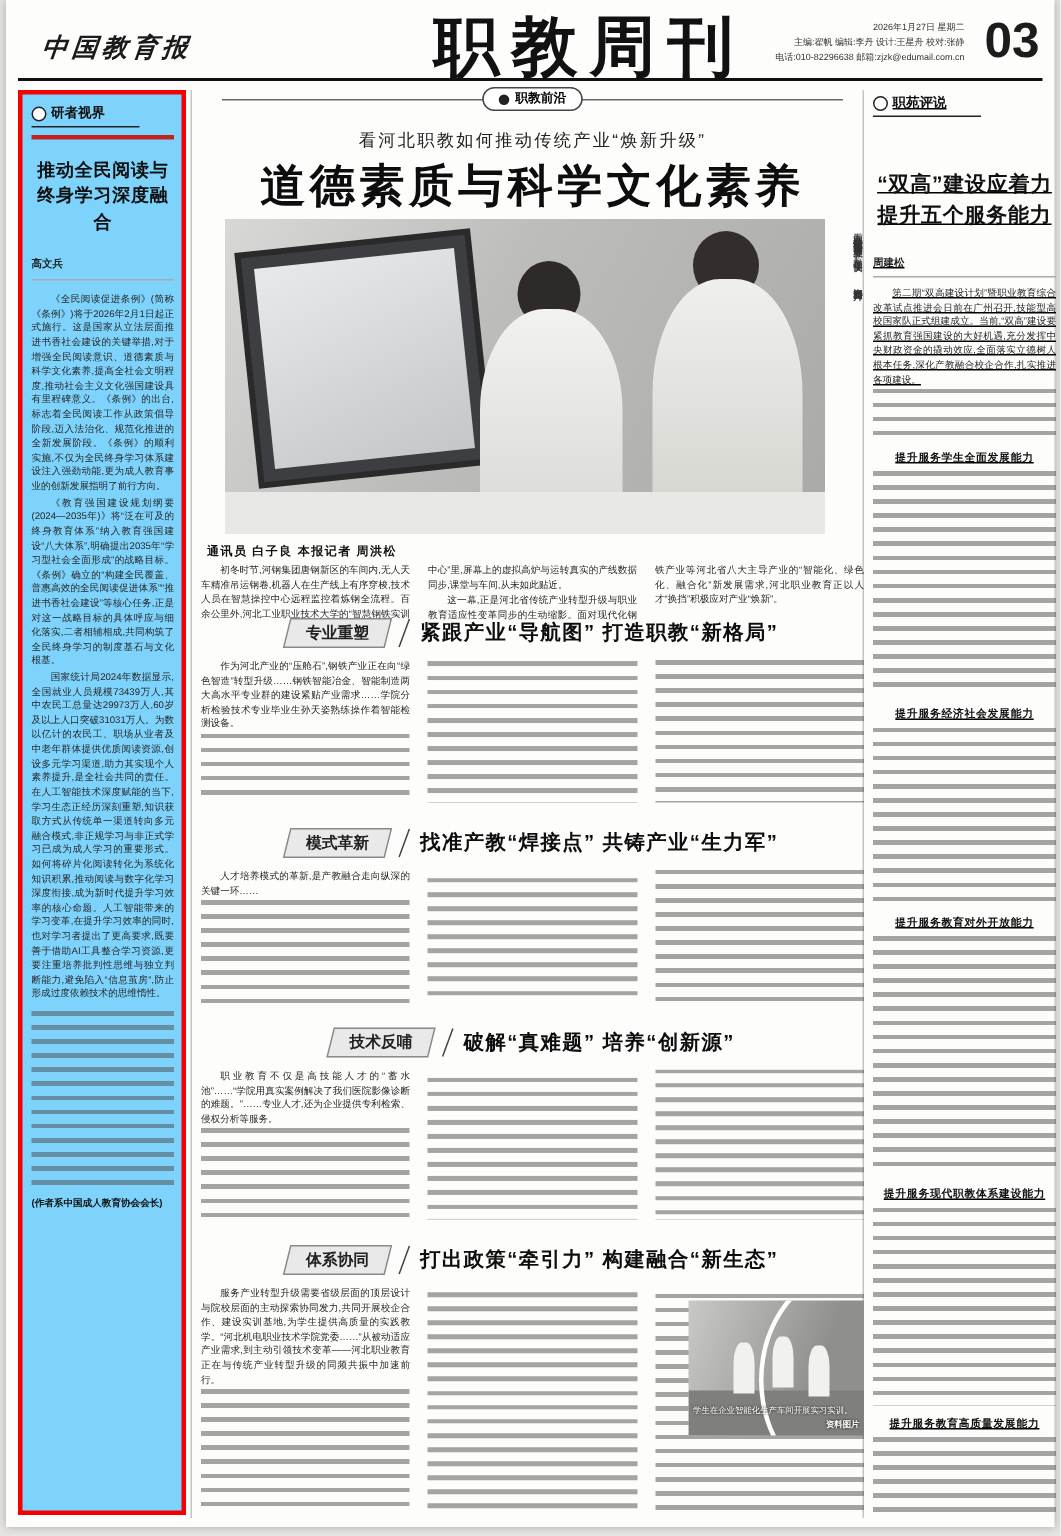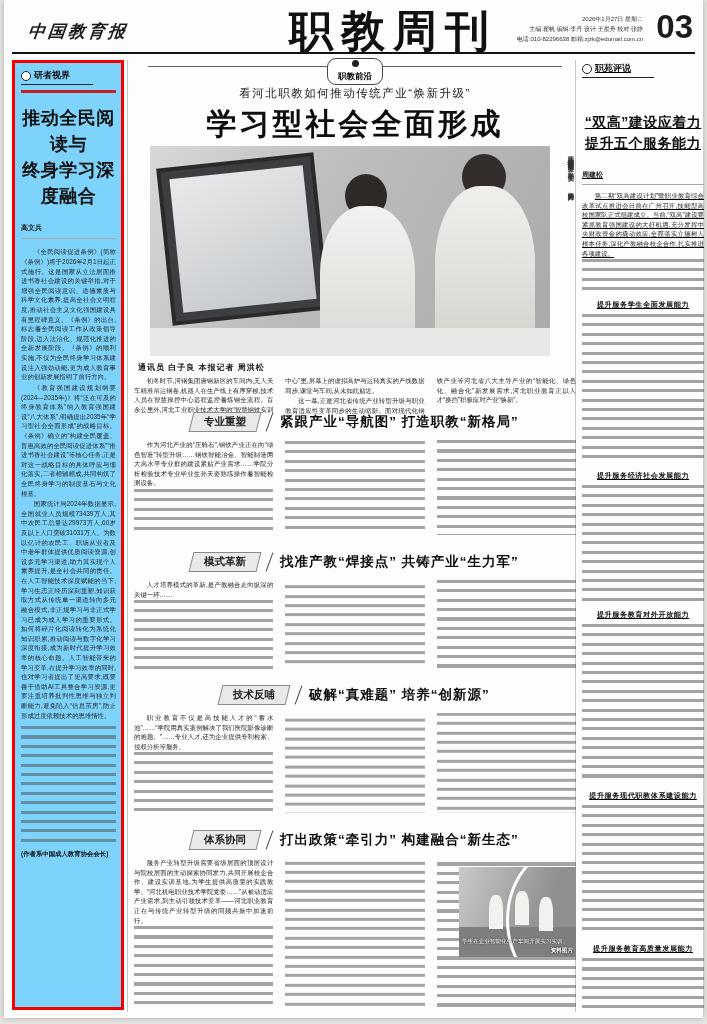--- a/index.html
+++ b/index.html
@@ -18,31 +18,31 @@
   .header-rule{position:absolute;left:8px;right:8px;top:52px;height:2px;background:#111;}
   
   .vdiv{position:absolute;top:60px;width:1px;height:952px;background:#c4c4c4;}
   
   .sec-head{display:flex;align-items:center;gap:3px;font-size:9px;font-weight:bold;color:#111;}
   .ring{width:8px;height:8px;border:1.6px solid #222;border-radius:50%;display:inline-block;background:#fff;}
   .sec-underline{height:1px;background:#222;margin-top:2px;}
   
   .left-box{position:absolute;left:8px;top:60px;width:112px;height:950px;border:3px solid #f40000;background:#7dd3fc;padding:6px 5px 4px 6px;box-sizing:border-box;overflow:hidden;}
   .left-redrule{height:3px;background:#c32222;margin:5px 0 12px 0;}
-  .l-title{font-size:18px;font-weight:900;line-height:1.45;letter-spacing:.5px;color:#111;text-align:center;}
+  .l-title{font-size:12px;font-weight:900;line-height:1.45;letter-spacing:.5px;color:#111;text-align:center;}
   .l-author{margin-top:14px;font-size:7px;font-weight:bold;color:#222;border-bottom:1px solid #aaa;padding-bottom:5px;}
   .bodytext{font-size:6.4px;line-height:1.5;color:#262626;text-align:justify;}
   .bodytext p{margin:0 0 1px 0;text-indent:2em;}
   .l-footer{font-size:6.4px;font-weight:bold;color:#111;margin-top:6px;}
   .sim{background:repeating-linear-gradient(180deg,#4a4a4a 0,#4a4a4a 3.1px,transparent 3.1px,transparent 9.4px);opacity:.5;}
   
   .center{position:absolute;left:130px;top:58px;width:442px;height:957px;}
   .badge-row{position:relative;height:16px;}
   .badge-row .line{position:absolute;left:14px;right:14px;top:8px;height:1px;background:#666;}
-  .badge{position:absolute;left:50%;transform:translateX(-50%);top:0;border:1px solid #444;border-radius:9px;background:#fff;padding:1px 10px;font-size:8.5px;font-weight:bold;display:flex;align-items:center;gap:4px;flex-direction:column;}
+  .badge{position:absolute;left:50%;transform:translateX(-50%);top:0;border:1px solid #444;border-radius:9px;background:#fff;padding:1px 10px;font-size:8.5px;font-weight:bold;display:flex;align-items:center;gap:4px;}
   .dot{width:7px;height:7px;border-radius:50%;background:#222;display:inline-block;}
   .kicker{margin-top:12px;text-align:center;font-size:11.5px;letter-spacing:1.5px;color:#222;}
   .headline{margin-top:3px;text-align:center;font-size:30px;font-weight:900;letter-spacing:3px;color:#0d0d0d;}
   .photo-wrap{position:absolute;left:16px;top:88px;width:400px;height:210px;background:linear-gradient(120deg,#d8d8d6 0%,#bdbdbb 40%,#a9a9a7 100%);overflow:hidden;}
   .monitor{position:absolute;left:18px;top:18px;width:150px;height:150px;background:#3c3e42;transform:rotate(-6deg);box-shadow:0 0 0 4px #2a2a2a;}
   .monitor .screen{position:absolute;inset:8px;background:linear-gradient(160deg,#e8e9ea,#c3c7ca);}
   .figure{position:absolute;border-radius:45% 45% 8% 8%;}
   .coat1{left:170px;top:60px;width:95px;height:150px;background:linear-gradient(180deg,#f2f2f0,#d8d8d4);}
   .head1{left:195px;top:28px;width:42px;height:44px;border-radius:50%;background:#2e2a28;position:absolute;}
   .coat2{left:285px;top:40px;width:100px;height:170px;background:linear-gradient(180deg,#efefec,#d2d2cd);}
@@ -114,21 +114,21 @@
 
   <div class="center">
     <div class="badge-row">
       <div class="line"></div>
       <div class="badge">
         <span class="dot"></span>
         <span>职教前沿</span>
       </div>
     </div>
     <div class="kicker">看河北职教如何推动传统产业“焕新升级”</div>
-    <div class="headline">学习型社会全面形成</div>
+    <div class="headline">道德素质与科学文化素养</div>
 
     <div class="photo-wrap">
       <div class="monitor">
           <div class="screen"></div>
         </div>
       <div class="head1"></div>
       <div class="figure coat1"></div>
       <div class="head2"></div>
       <div class="figure coat2"></div>
       <div class="bench"></div>

